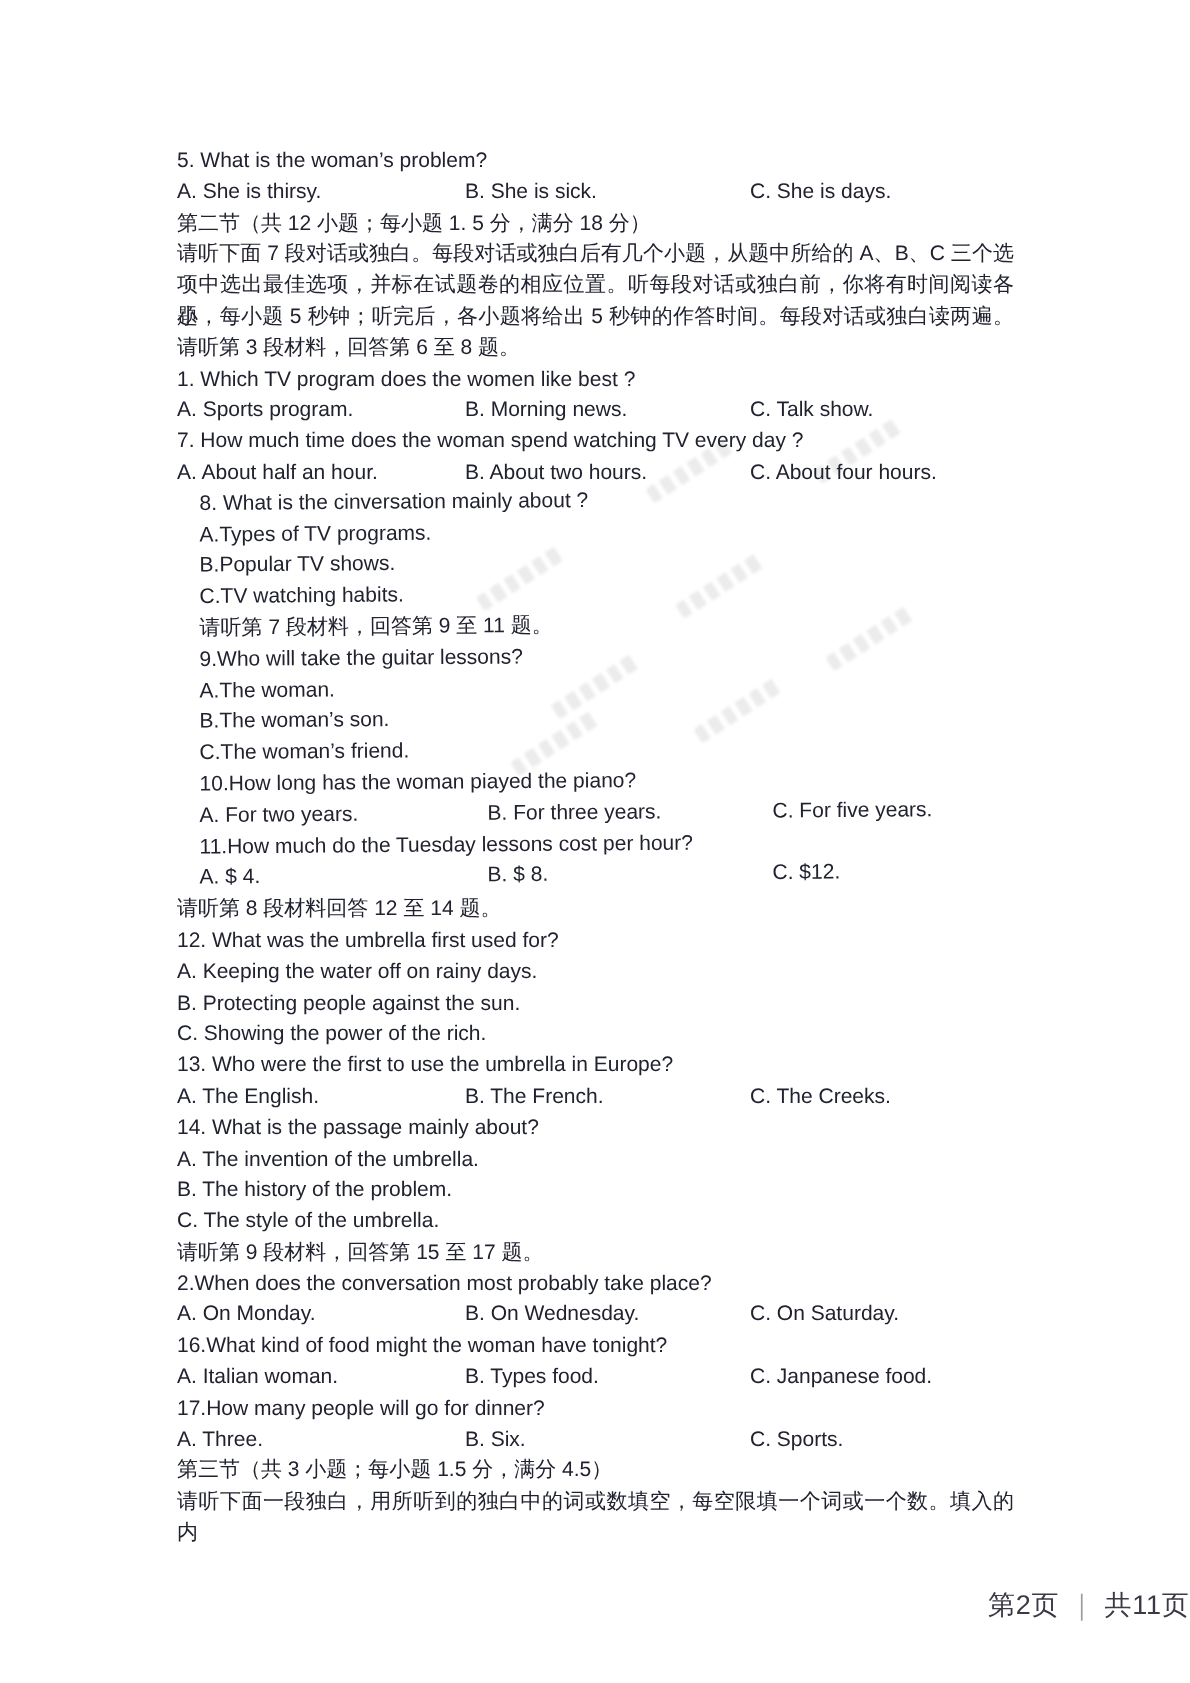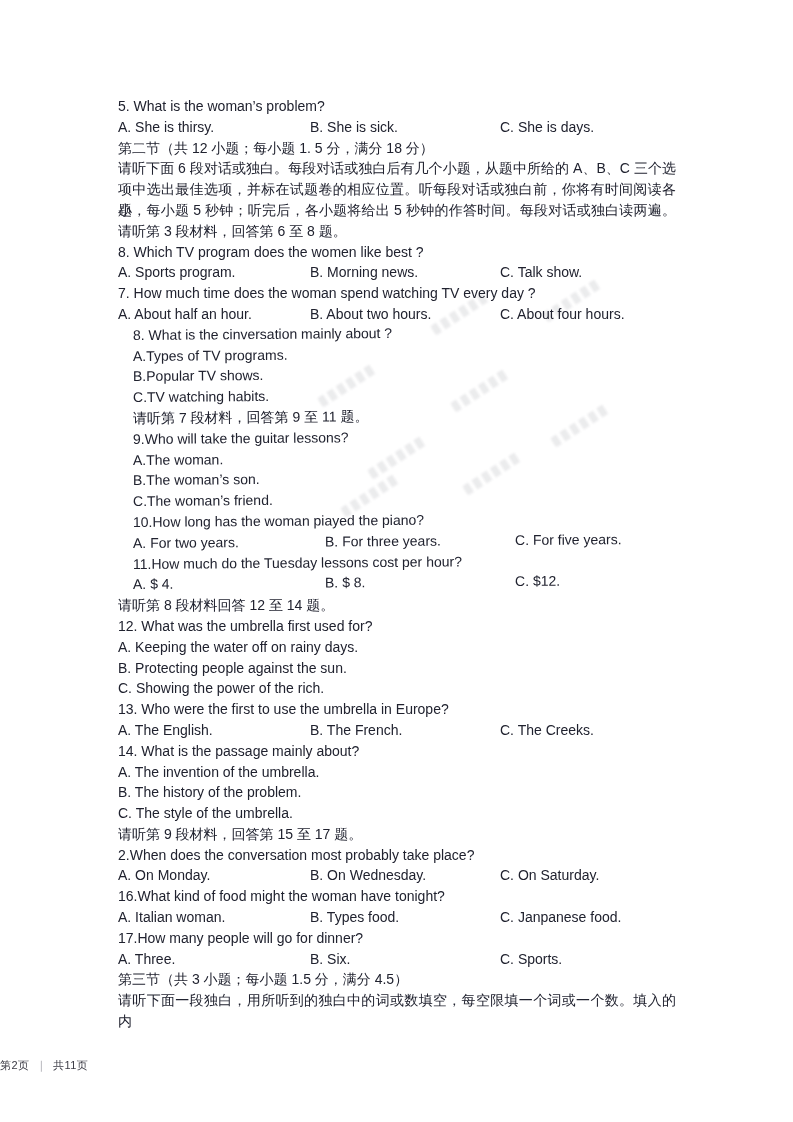--- a/index.html
+++ b/index.html
@@ -35,22 +35,22 @@
     text-align: justify;
     text-align-last: justify;
   }
   .col-b { position: absolute; left: 192px; top: 0; }
   .col-c { position: absolute; left: 382px; top: 0; }
   .footer {
     position: absolute;
     top: 1058px;
     left: 0;
     width: 100%;
-    text-align: left;
-    font-size: 11px;
+    text-align: right;
+    font-size: 18px;
     color: #3a3a44;
     letter-spacing: 0.5px;
   }
   .footer .sep { color: #9a9aa2; padding: 0 6px; }
   .wm-layer { position: absolute; left: 0; top: 0; width: 100%; height: 100%; pointer-events: none; }
   .wm {
     position: absolute;
     width: 64px;
     height: 11px;
     transform: rotate(-33deg);
@@ -75,25 +75,25 @@
     <div class="wm" style="left:548px;top:420px"></div>
     <div class="wm" style="left:365px;top:452px"></div>
     <div class="wm" style="left:460px;top:468px"></div>
     <div class="wm" style="left:338px;top:490px"></div>
   </div>
 
   <div class="content">
       <div class="line">5. What is the woman’s problem?</div>
       <div class="line"><span>A. She is thirsy.</span><span class="col-b">B. She is sick.</span><span class="col-c">C. She is days.</span></div>
       <div class="line">第二节（共 12 小题；每小题 1. 5 分，满分 18 分）</div>
-      <div class="line justify">请听下面 6 段对话或独白。每段对话或独白后有几个小题，从题中所给的 A、B、C 三个选</div>
+      <div class="line justify">请听下面 7 段对话或独白。每段对话或独白后有几个小题，从题中所给的 A、B、C 三个选</div>
       <div class="line justify">项中选出最佳选项，并标在试题卷的相应位置。听每段对话或独白前，你将有时间阅读各小</div>
       <div class="line justify">题，每小题 5 秒钟；听完后，各小题将给出 5 秒钟的作答时间。每段对话或独白读两遍。</div>
       <div class="line">请听第 3 段材料，回答第 6 至 8 题。</div>
-      <div class="line">8. Which TV program does the women like best ?</div>
+      <div class="line">1. Which TV program does the women like best ?</div>
       <div class="line"><span>A. Sports program.</span><span class="col-b">B. Morning news.</span><span class="col-c">C. Talk show.</span></div>
       <div class="line">7. How much time does the woman spend watching TV every day ?</div>
       <div class="line"><span>A. About half an hour.</span><span class="col-b">B. About two hours.</span><span class="col-c">C. About four hours.</span></div>
       <div class="line indent">8. What is the cinversation mainly about ?</div>
       <div class="line indent">A.Types of TV programs.</div>
       <div class="line indent">B.Popular TV shows.</div>
       <div class="line indent">C.TV watching habits.</div>
       <div class="line indent">请听第 7 段材料，回答第 9 至 11 题。</div>
       <div class="line indent">9.Who will take the guitar lessons?</div>
       <div class="line indent">A.The woman.</div>

